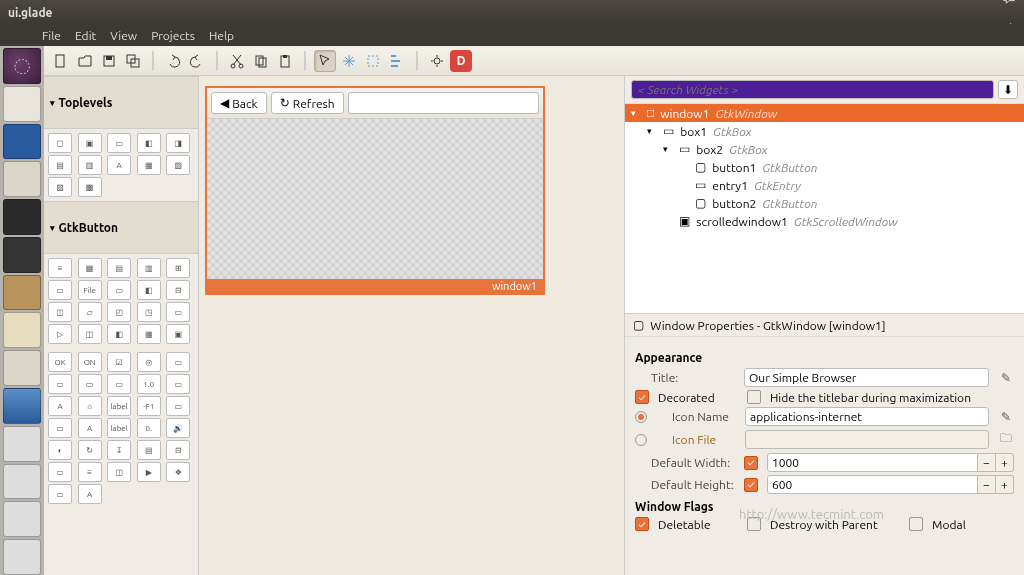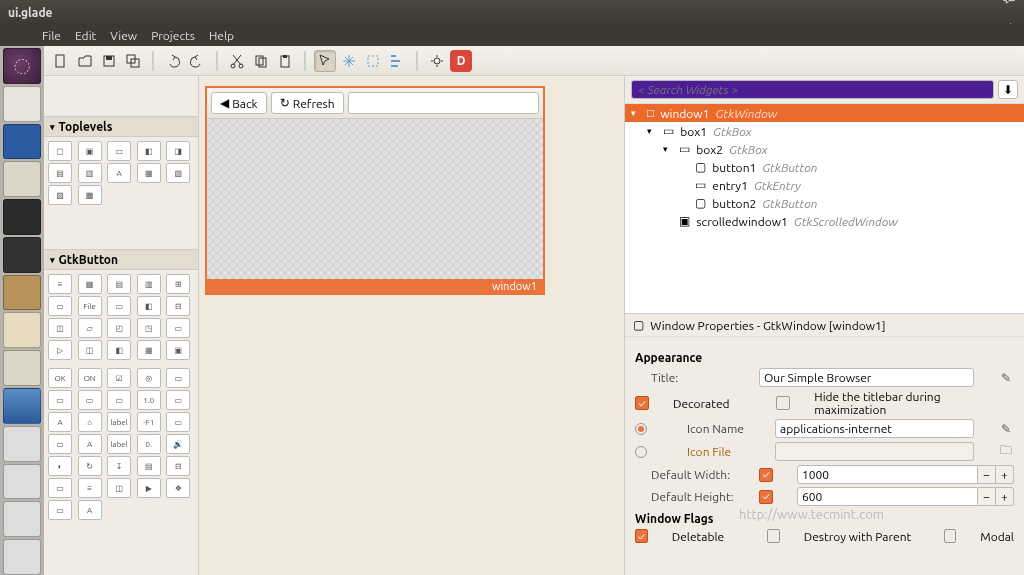--- a/index.html
+++ b/index.html
@@ -29,21 +29,21 @@
 .toolbar { height: 30px; background: linear-gradient(#f5f2eb,#e8e4db); border-bottom: 1px solid #ccc; display: flex; align-items: center; padding: 0 6px; gap: 2px; }
 .tb { width: 22px; height: 22px; border: 1px solid transparent; border-radius: 3px; display: inline-flex; align-items: center; justify-content: center; }
 .tb.sep { width: 1px; height: 20px; background: #ccc; margin: 0 6px; }
 .tb svg { width: 16px; height: 16px; }
 .tb.active { background: #d9d2c5; border-color: #b6ad9a; box-shadow: inset 1px 1px 2px rgba(0,0,0,.15); }
 .tb.red { background: #d9463c; border-radius: 4px; }
 
 
 .body { flex: 1; display: flex; overflow: hidden; }
 .palette { width: 155px; border-right: 1px solid #ccc; overflow-y: auto; font-size: 11px; }
-.pal-header { background: #e3ddd0; border-top: 1px solid #ccc; border-bottom: 1px solid #ccc; padding: 3px 6px; font-weight: bold; cursor: pointer; display:flex; align-items:center; gap:4px;margin-top:40px;}
+.pal-header { background: #e3ddd0; border-top: 1px solid #ccc; border-bottom: 1px solid #ccc; padding: 19px 6px; font-weight: bold; cursor: pointer; display:flex; align-items:center; gap:4px;}
 .pal-header::before { content: "▾"; font-size: 9px; }
 .pal-grid { display: grid; grid-template-columns: repeat(5, 1fr); gap: 2px; padding: 4px; }
 .pw { width: 24px; height: 20px; border: 1px solid #bbb; background: #fff; border-radius: 2px; display:flex;align-items:center;justify-content:center;font-size:8px;color:#555;overflow:hidden;}
 
 .canvas { flex: 1; padding: 10px 6px; background: #efe9de; overflow: auto; }
 .design-window { border: 2px solid #e8743b; background: #e0e0e0; width: 340px; }
 .design-toolbar { background: linear-gradient(#f5f2eb,#e8e4db); border-bottom: 1px solid #ccc; padding: 4px; display: flex; gap: 4px; }
 .dbtn { background: #fff; border: 1px solid #bbb; border-radius: 3px; padding: 3px 8px; font-size: 11px; display:flex;align-items:center;gap:3px;}
 .dentry { flex:1; background:#fff; border:1px solid #bbb; border-radius:3px; height:22px; }
 .design-body { height: 160px; background: repeating-conic-gradient(#d4d4d4 0% 25%, #e2e2e2 0% 50%) 50% / 8px 8px; }
@@ -62,21 +62,21 @@
 .tri { font-size:9px; width:10px; display:inline-block; }
 
 .prop-head { padding:4px 8px; border-bottom:1px solid #ddd; display:flex; align-items:center; gap:6px;}
 .tabs { display:flex; gap:12px; padding:4px 10px 0; border-bottom:1px solid #ccc;}
 .tab { padding:3px 8px; border:1px solid transparent; border-bottom:none; border-radius:3px 3px 0 0; cursor:pointer;}
 .tab.active { background:#f6f2e9; border-color:#ccc; }
 .a11y { width:16px;height:16px;border-radius:50%;background:#2a7ec5;color:#fff;display:inline-flex;align-items:center;justify-content:center;font-size:10px;}
 
 .props { flex:1; overflow:auto; padding:8px 10px; font-size:12px;}
 .section-title { font-weight:bold; margin:6px 0 4px; }
-.prow { display:flex; align-items:center; gap:24px; margin:3px 0;}
+.prow { display:flex; align-items:center; gap:9px; margin:3px 0;}
 .prow label { width:100px; color:#444; }
 .prow.indent label { padding-left:16px; }
 .txt { flex:1; border:1px solid #bbb; border-radius:3px; padding:2px 4px; background:#fff; }
 .chk { width:14px;height:14px;border:1px solid #999;border-radius:2px;display:inline-flex;align-items:center;justify-content:center;font-size:10px;}
 .chk.on { background:#e8743b;border-color:#c25018;color:#fff;}
 .radio { width:12px;height:12px;border:1px solid #999;border-radius:50%;display:inline-block;position:relative;}
 .radio.on::after{content:"";position:absolute;inset:2px;background:#e8743b;border-radius:50%;}
 .spin { display:flex; flex:1; }
 .spin .txt { border-radius:3px 0 0 3px; }
 .spin .btns { display:flex; }

